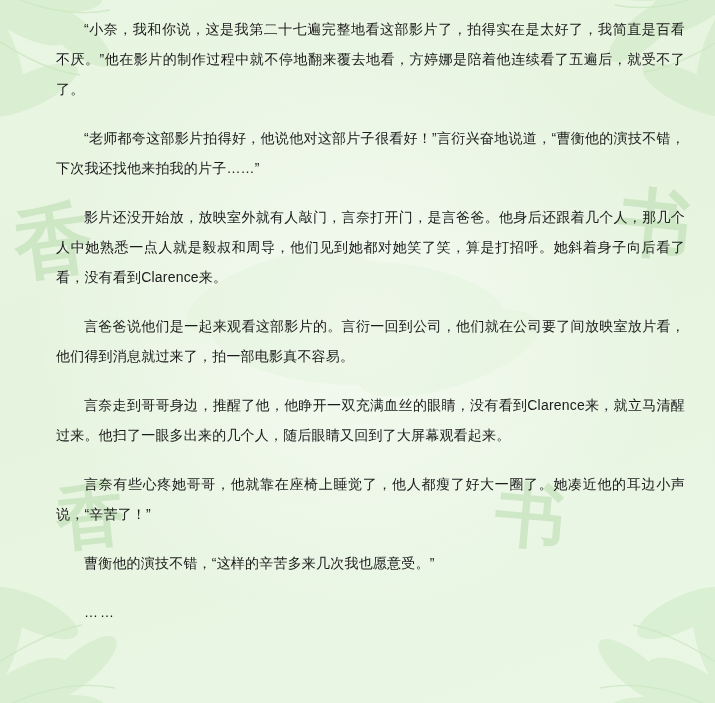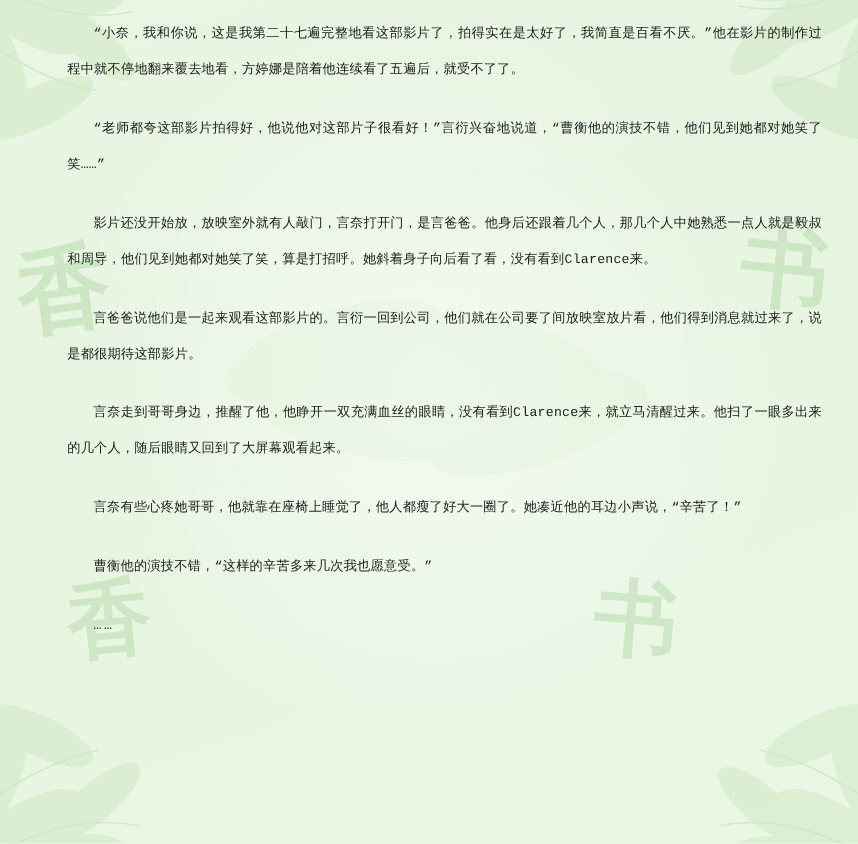--- a/index.html
+++ b/index.html
@@ -99,22 +99,22 @@
 
   
   .content {
     position: relative;
     z-index: 5;
     padding: 14px 30px 10px 56px;
     box-sizing: border-box;
   }
   p.para {
     margin: 0 0 19px 0;
-    font-family: Liberation Mono, monospace;
-    font-size: 11px;
+    font-family: Liberation Sans, sans-serif;
+    font-size: 14px;
     line-height: 30px;
     color: #1a1a1a;
     text-indent: 2em;
     letter-spacing: 0.2px;
     text-align: justify;
   }
   p.para:last-child {
     margin-bottom: 0;
   }
   p.ellipsis {
@@ -191,22 +191,22 @@
     </g>
   </svg>
 
   <div class="watermark wm-left">香</div>
   <div class="watermark wm-right">书</div>
   <div class="watermark wm-low">香</div>
   <div class="watermark wm-low-right">书</div>
 
   <div class="content">
     <p class="para">“小奈，我和你说，这是我第二十七遍完整地看这部影片了，拍得实在是太好了，我简直是百看不厌。”他在影片的制作过程中就不停地翻来覆去地看，方婷娜是陪着他连续看了五遍后，就受不了了。</p>
-    <p class="para">“老师都夸这部影片拍得好，他说他对这部片子很看好！”言衍兴奋地说道，“曹衡他的演技不错，他们见到她都对她笑了笑……”</p>
+    <p class="para">“老师都夸这部影片拍得好，他说他对这部片子很看好！”言衍兴奋地说道，“曹衡他的演技不错，下次我还找他来拍我的片子……”</p>
     <p class="para">影片还没开始放，放映室外就有人敲门，言奈打开门，是言爸爸。他身后还跟着几个人，那几个人中她熟悉一点人就是毅叔和周导，他们见到她都对她笑了笑，算是打招呼。她斜着身子向后看了看，没有看到Clarence来。</p>
-    <p class="para">言爸爸说他们是一起来观看这部影片的。言衍一回到公司，他们就在公司要了间放映室放片看，他们得到消息就过来了，说是都很期待这部影片。</p>
+    <p class="para">言爸爸说他们是一起来观看这部影片的。言衍一回到公司，他们就在公司要了间放映室放片看，他们得到消息就过来了，拍一部电影真不容易。</p>
     <p class="para">言奈走到哥哥身边，推醒了他，他睁开一双充满血丝的眼睛，没有看到Clarence来，就立马清醒过来。他扫了一眼多出来的几个人，随后眼睛又回到了大屏幕观看起来。</p>
     <p class="para">言奈有些心疼她哥哥，他就靠在座椅上睡觉了，他人都瘦了好大一圈了。她凑近他的耳边小声说，“辛苦了！”</p>
     <p class="para">曹衡他的演技不错，“这样的辛苦多来几次我也愿意受。”</p>
     <p class="para ellipsis">……</p>
   </div>
 
 </div>
 
 </body></html>

